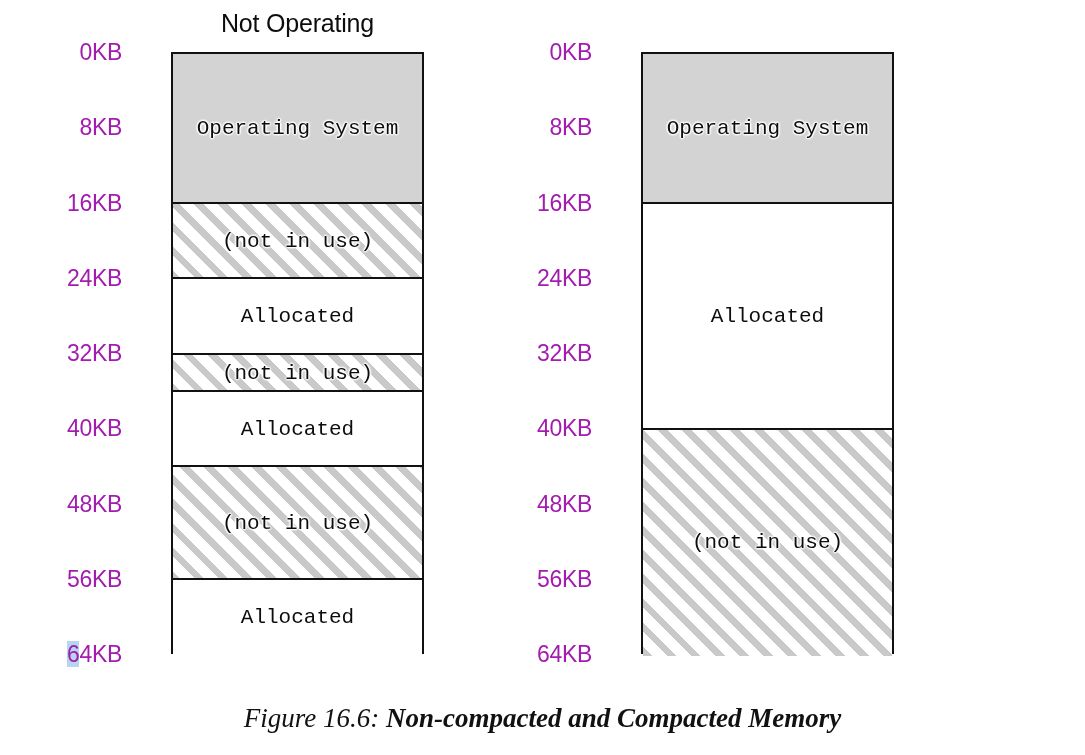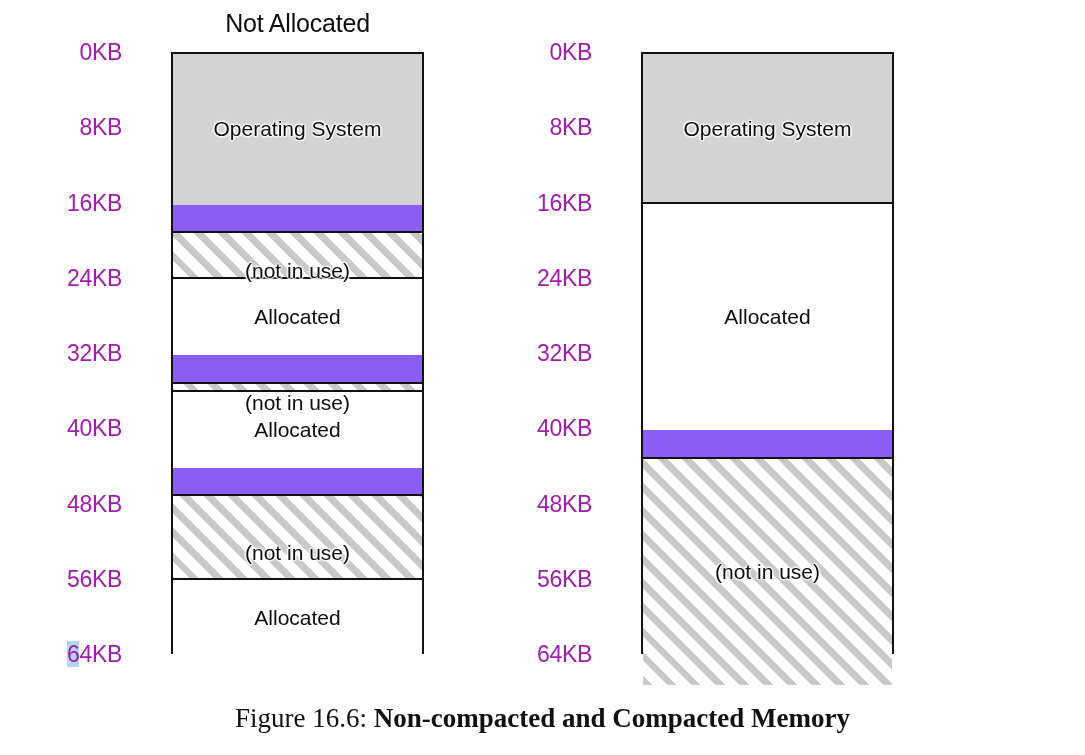--- a/index.html
+++ b/index.html
@@ -47,21 +47,22 @@
   }
   #title-not-compacted { left: 171px; width: 253px; }
 
   
   .memory-column {
     position: absolute;
     top: 52px;
     height: 602px;
     border: 2.5px solid #111111;
     box-sizing: border-box;
-    background: #8b5cf6;
+    background: #be185d;
+    font-family: Liberation Mono, monospace;
   }
   #memory-column-not-compacted { left: 171px; width: 253px; }
   #memory-column-compacted     { left: 641px; width: 253px; }
 
   
   .segment {
     position: absolute;
     left: -0px;
     right: -0px;
     width: 100%;
@@ -98,21 +99,20 @@
   }
   .fill-free {
     background-color: #ffffff;
     background-image: repeating-linear-gradient(
         45deg,
         #c9c9c9 0px,
         #c9c9c9 7px,
         #ffffff 7px,
         #ffffff 17px
     );
-    margin-top: 29px;
   }
 
   
   .tick-scale {
     position: absolute;
     top: 0;
     width: 120px;
     height: 690px;
   }
   #tick-scale-not-compacted { left: 2px; }
@@ -138,35 +138,36 @@
     position: absolute;
     left: 0;
     top: 700px;
     width: 1085px;
     text-align: center;
     font-family: "Liberation Serif", serif;
     font-size: 27px;
     line-height: 36px;
     color: #111111;
     white-space: nowrap;
+    font-style: italic;
   }
   #figure-caption .caption-number {
     font-weight: normal;
   }
   #figure-caption .caption-title {
     font-weight: bold;
   }
 </style>
 </head>
 <body>
 
 <div id="figure-root">
 
   <div class="panel" id="panel-not-compacted">
-    <div class="panel-title" id="title-not-compacted">Not Allocated</div>
+    <div class="panel-title" id="title-not-compacted">Not Operating</div>
   </div>
 
   <div class="tick-scale" id="tick-scale-not-compacted">
       <div class="tick-label" style="top: 39px;">0KB</div>
       <div class="tick-label" style="top: 114.25px;">8KB</div>
       <div class="tick-label" style="top: 189.5px;">16KB</div>
       <div class="tick-label" style="top: 264.75px;">24KB</div>
       <div class="tick-label" style="top: 340px;">32KB</div>
       <div class="tick-label" style="top: 415.25px;">40KB</div>
       <div class="tick-label" style="top: 490.5px;">48KB</div>

